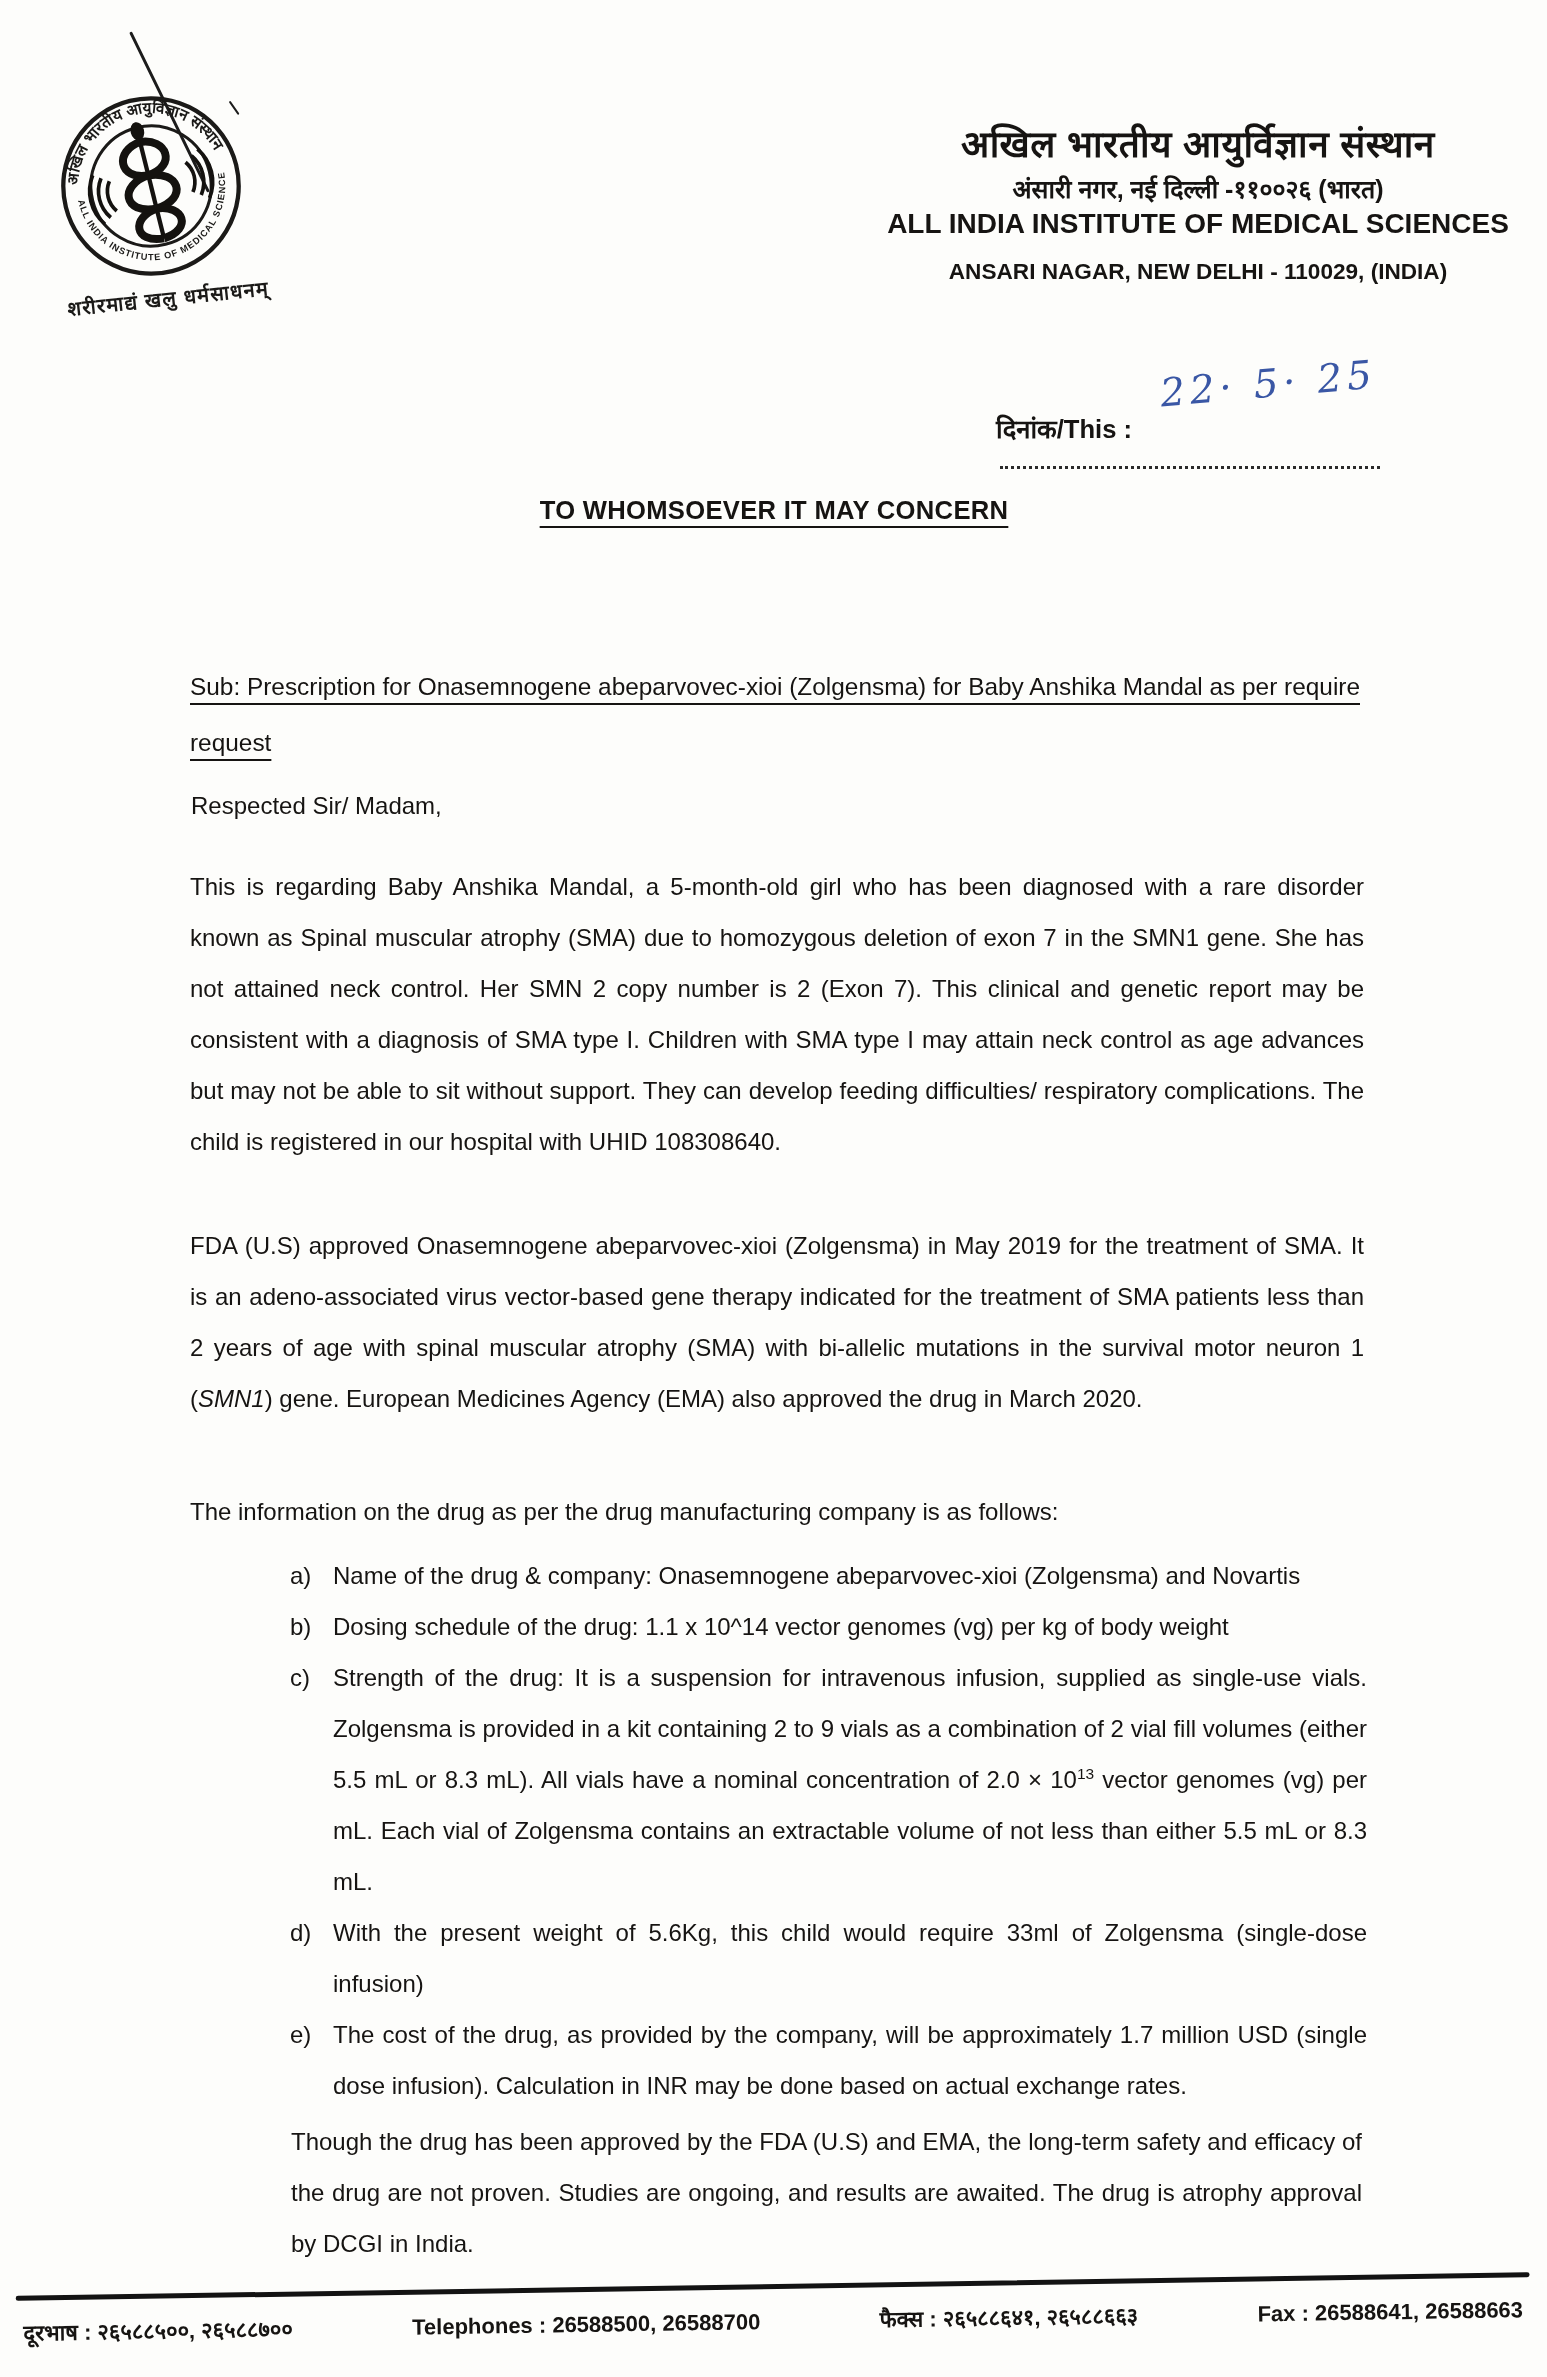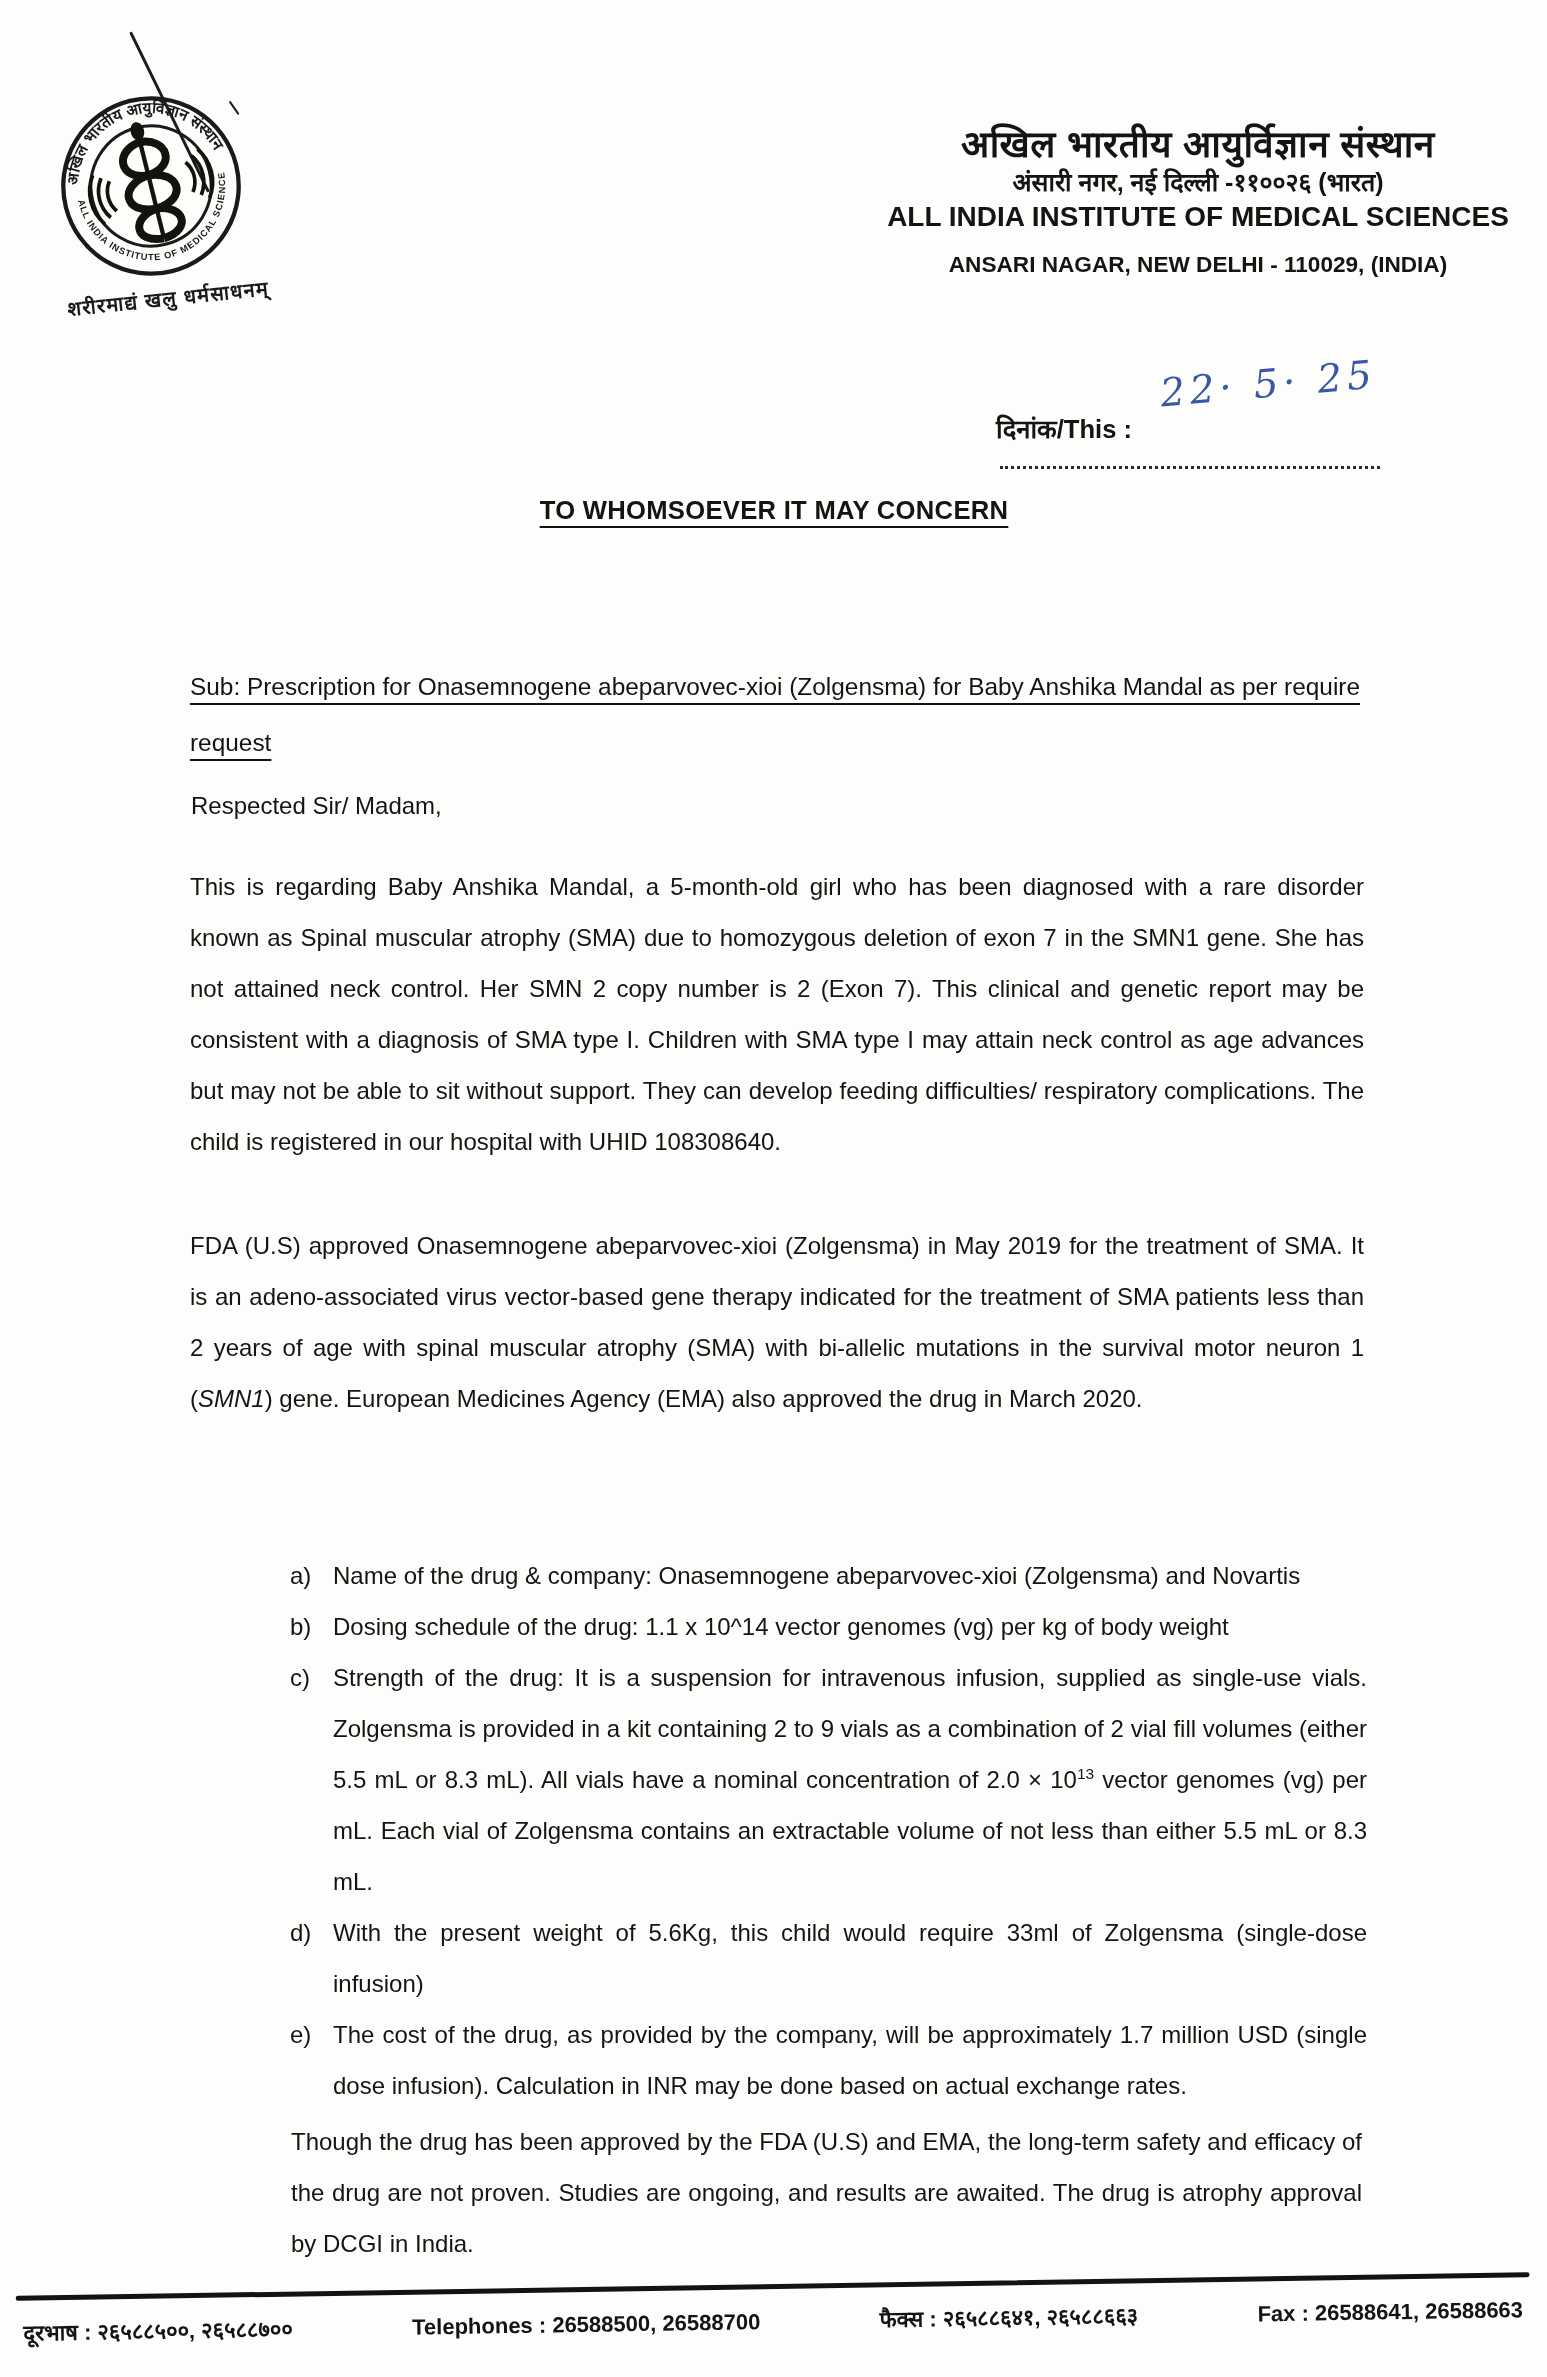--- a/index.html
+++ b/index.html
@@ -18,21 +18,21 @@
   
   .seal{position:absolute;left:59px;top:94px;width:184px;height:184px;transform:rotate(-14deg);}
   .motto{
     position:absolute;left:67px;top:284px;width:214px;
     font-size:20px;font-weight:bold;white-space:nowrap;
     transform:rotate(-6deg);letter-spacing:1.2px;color:#1b1a18;
   }
   
   .lh{position:absolute;left:865px;top:124px;width:666px;text-align:center;line-height:1.12;}
   .lh-hindi-name{font-size:37px;font-weight:bold;letter-spacing:0.6px;}
-  .lh-hindi-address{font-size:25px;font-weight:600;margin-top:3px;}
+  .lh-hindi-address{font-size:25px;font-weight:600;margin-top:10px;}
   .lh-en-name{font-size:28px;font-weight:bold;margin-top:4.8px;letter-spacing:0px;}
   .lh-en-address{font-size:22.6px;font-weight:bold;margin-top:19px;}
   
   .dateline{position:absolute;left:996px;top:411px;width:493px;font-size:25.6px;font-weight:bold;}
   .date-dots{display:inline-block;width:380px;border-bottom:3px dotted #2a2a2a;height:20px;margin-left:3.6px;}
   .date-hand{
     position:absolute;left:1160px;top:361px;
     font-family:"DejaVu Serif",serif;font-style:italic;
     font-size:39px;letter-spacing:4.8px;color:#3a57a5;
     transform:rotate(-5deg);white-space:nowrap;
@@ -125,20 +125,21 @@
   <div class="title">TO WHOMSOEVER IT MAY CONCERN</div>
 
   <div class="subject">Sub: Prescription for Onasemnogene abeparvovec-xioi (Zolgensma) for Baby Anshika Mandal as per require request</div>
 
   <div class="salutation">Respected Sir/ Madam,</div>
 
   <div class="body-par para1">This is regarding Baby Anshika Mandal, a 5-month-old girl who has been diagnosed with a rare disorder known as Spinal muscular atrophy (SMA) due to homozygous deletion of exon 7 in the SMN1 gene. She has not attained neck control. Her SMN 2 copy number is 2 (Exon 7). This clinical and genetic report may be consistent with a diagnosis of SMA type I. Children with SMA type I may attain neck control as age advances but may not be able to sit without support. They can develop feeding difficulties/ respiratory complications. The child is registered in our hospital with UHID 108308640.</div>
 
   <div class="body-par para2"><span>FDA (U.S) approved Onasemnogene abeparvovec-xioi (Zolgensma) in May 2019 for the treatment of SMA. It is an adeno-associated virus vector-based gene therapy indicated for the treatment of SMA patients less than 2 years of age with spinal muscular atrophy (SMA) with bi-allelic mutations in the survival motor neuron 1 (</span><span class="em">SMN1</span><span>) gene. European Medicines Agency (EMA) also approved the drug in March 2020.</span></div>
 
+  <div class="infoline">The information on the drug as per the drug manufacturing company is as follows:</div>
 
   <div class="drug-list">
     <div class="list-item">
       <div class="list-label">a)</div>
       <div class="list-text">Name of the drug &amp; company: Onasemnogene abeparvovec-xioi (Zolgensma) and Novartis</div>
     </div>
     <div class="list-item">
       <div class="list-label">b)</div>
       <div class="list-text">Dosing schedule of the drug: 1.1 x 10^14 vector genomes (vg) per kg of body weight</div>
     </div>

